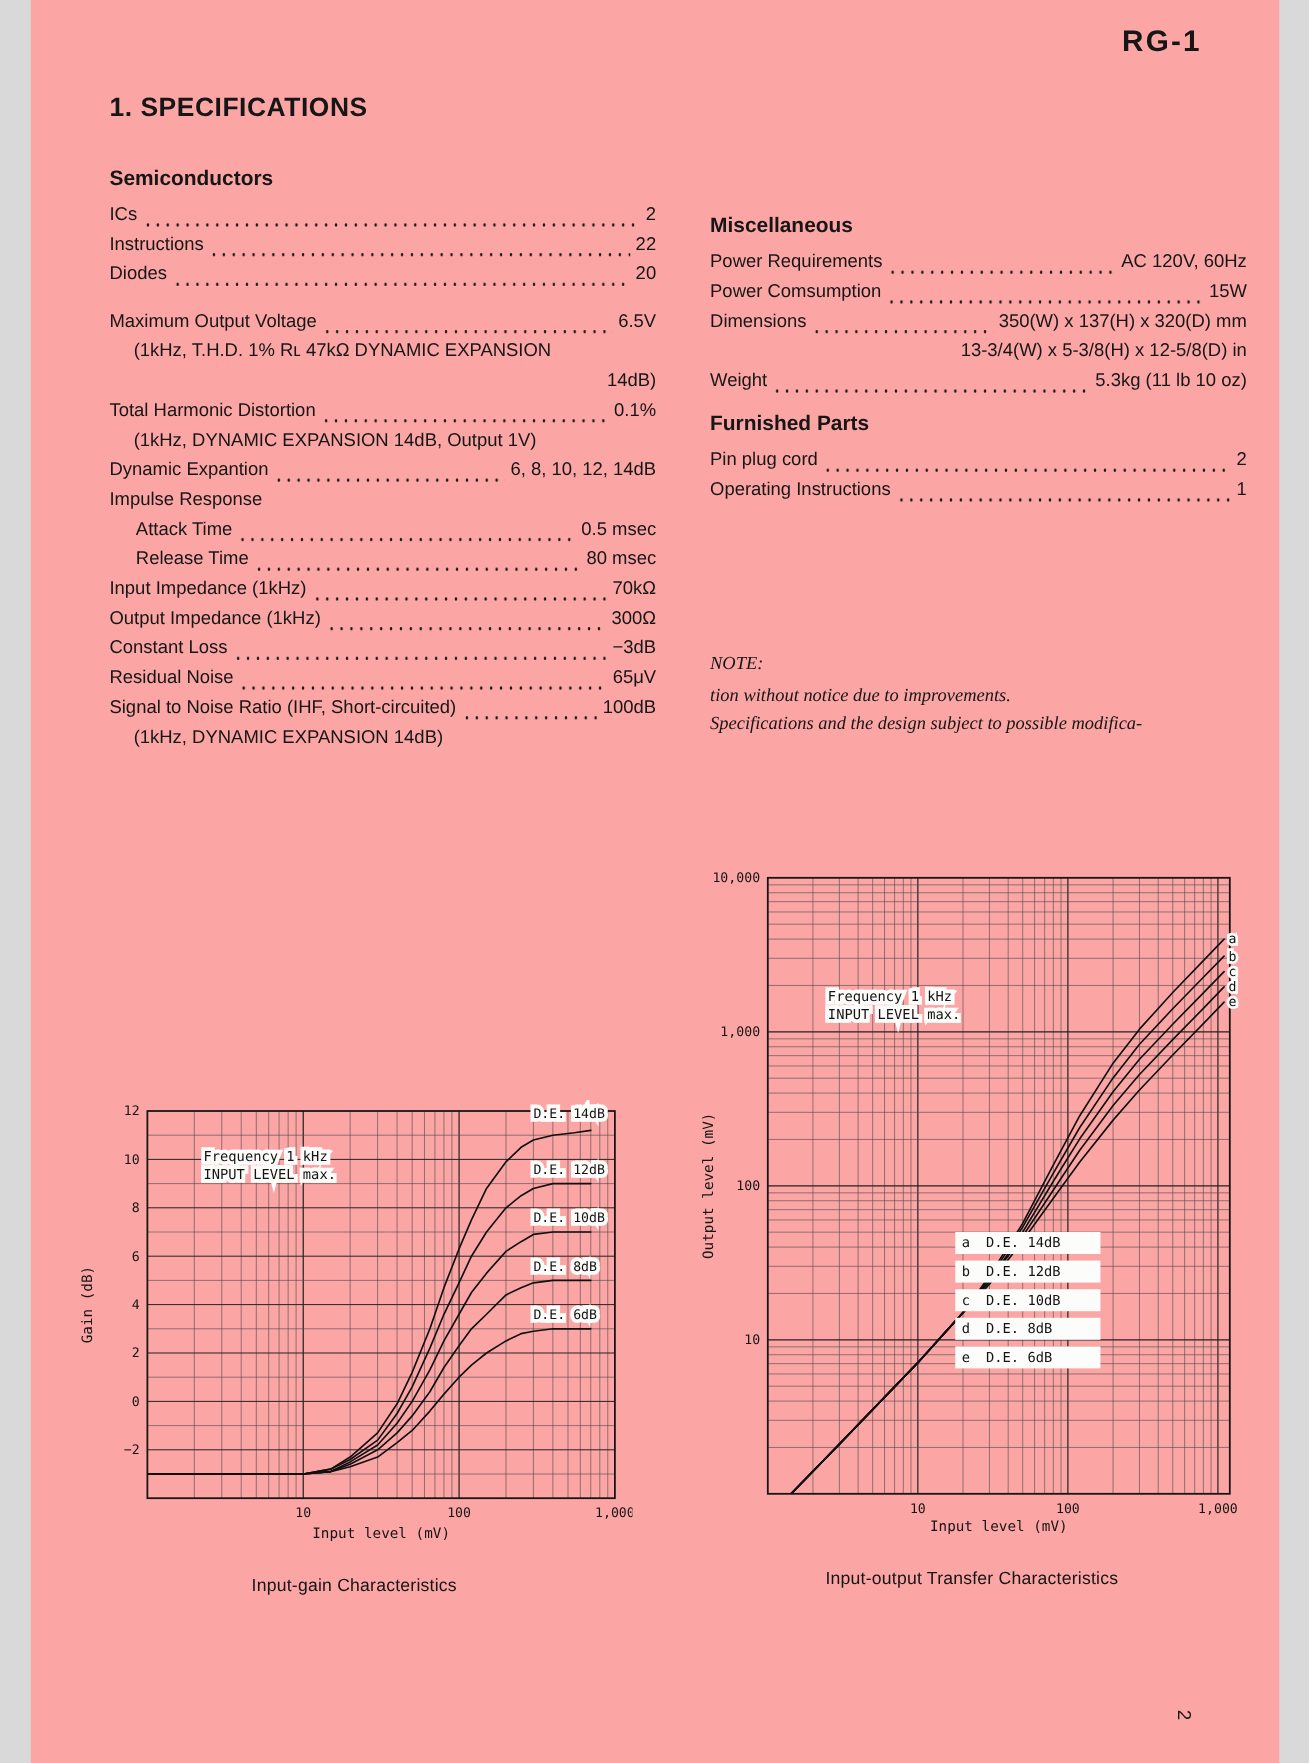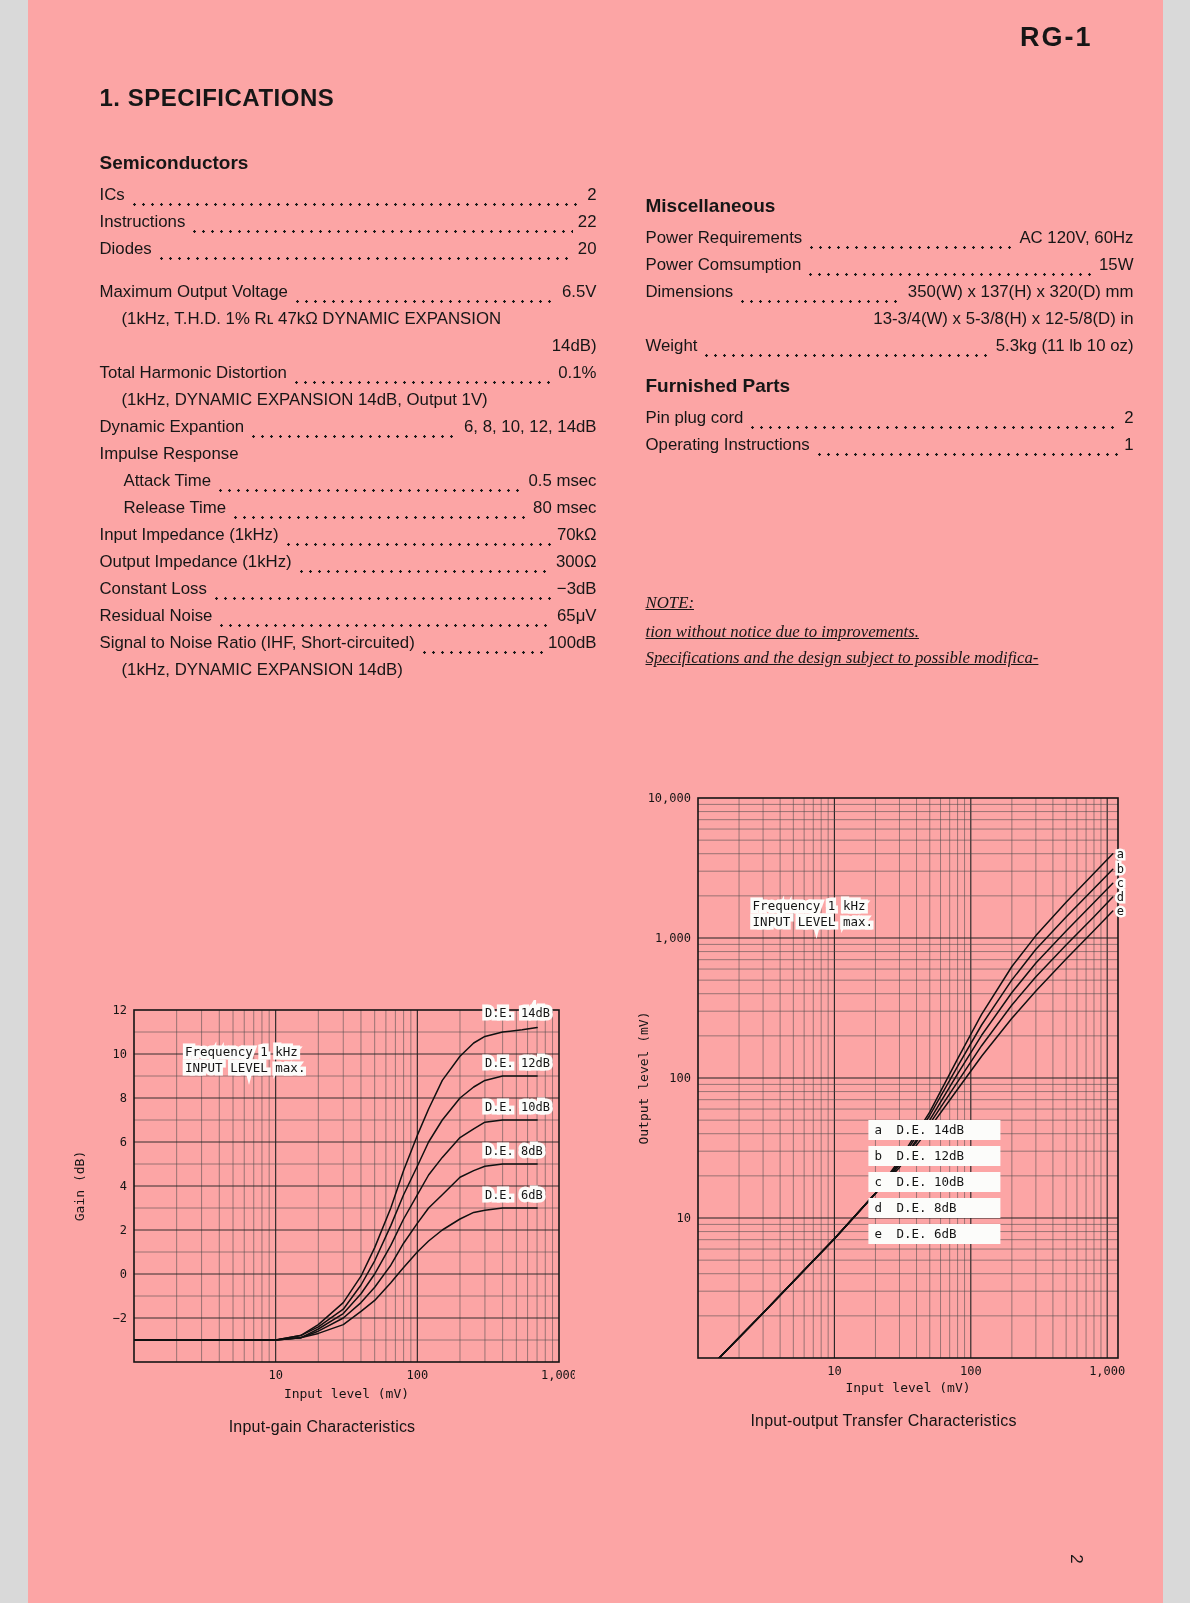--- a/index.html
+++ b/index.html
@@ -22,27 +22,27 @@
   .spec-label, .spec-value { white-space:nowrap; }
   .leader { flex:1 1 auto; min-width:10px; height:15px; margin:0 5px;
             background-image:radial-gradient(circle, #161616 1.15px, rgba(0,0,0,0) 1.45px);
             background-size:9px 3px; background-repeat:repeat-x;
             background-position:left 0 bottom 2px; }
   .spec-sub { font-size:16.8px; line-height:27px; padding-left:22px; }
   .spec-sub.right { padding-left:0; text-align:right; }
 
   .note { position:absolute; left:618px; top:590px; width:488px;
           font-family:"Liberation Serif", serif; font-style:italic;
-          font-size:16.8px; line-height:26px;text-decoration:underline; }
+          font-size:16.8px; line-height:26px; }
   .note-label { margin-bottom:3px; }
 
   .chart-block { position:absolute; }
   #chart-gain     { left:42px;  top:1000px; width:505px; }
   #chart-transfer { left:606px; top:786px;  width:500px; }
-  .chart-title { text-align:center; font-size:16px; color:#141414; letter-spacing:.2px; margin-top:4px; }
+  .chart-title { text-align:center; font-size:16px; color:#141414; letter-spacing:.2px; margin-top:18px; }
 
   .page-num { position:absolute; right:82px; bottom:34px; font-size:17px; transform:rotate(90deg); }
 </style>
 </head>
 <body>
 
 <div class="page">
 
   <div class="model">RG-1</div>
   <h1 class="title">1. SPECIFICATIONS</h1>

